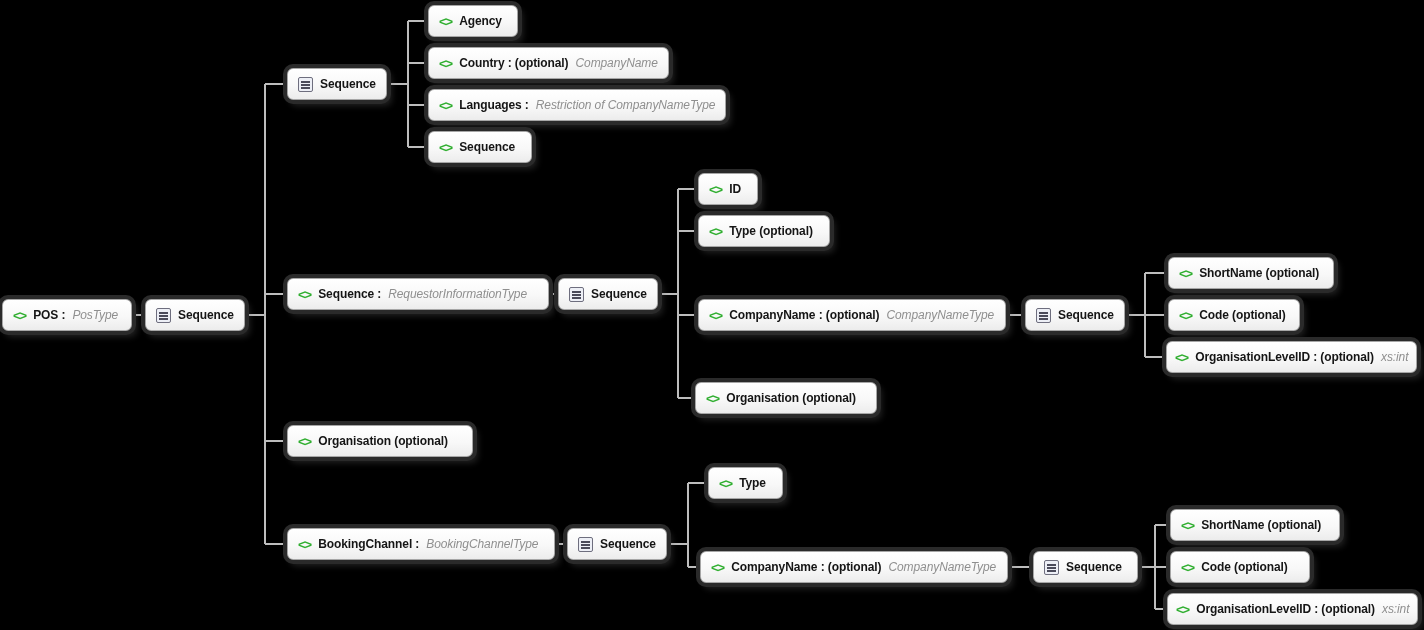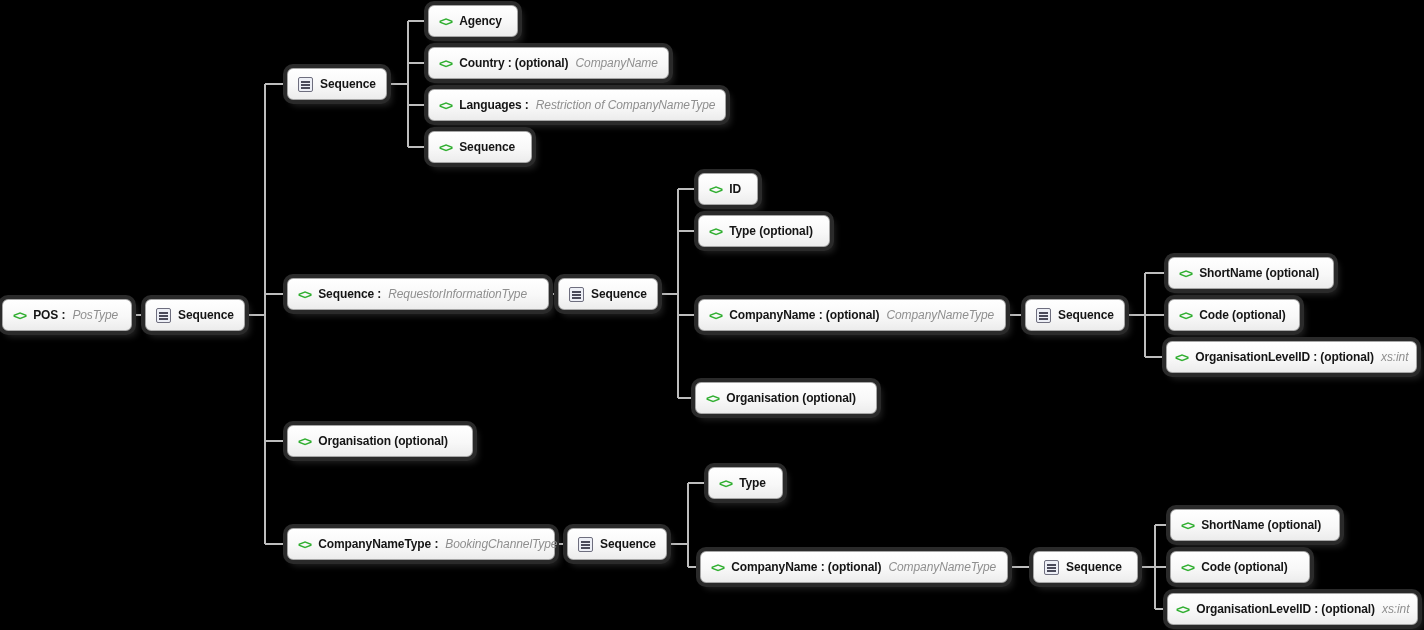--- a/index.html
+++ b/index.html
@@ -155,21 +155,21 @@
   <span class="lbl">Organisation (optional)</span>
 </div>
 
 <div class="node" style="left:287px;top:425px;min-width:186px;">
   <span class="icon-el">&lt;&gt;</span>
   <span class="lbl">Organisation (optional)</span>
 </div>
 
 <div class="node" style="left:287px;top:528px;width:268px;">
   <span class="icon-el">&lt;&gt;</span>
-  <span class="lbl">CompanyNameType :</span>
+  <span class="lbl">BookingChannel :</span>
   <span class="typ">BookingChannelType</span>
 </div>
 
 <div class="node" style="left:567px;top:528px;width:100px;">
   <span class="icon-seq"></span>
   <span class="lbl">Sequence</span>
 </div>
 
 <div class="node" style="left:708px;top:467px;min-width:75px;">
   <span class="icon-el">&lt;&gt;</span>

